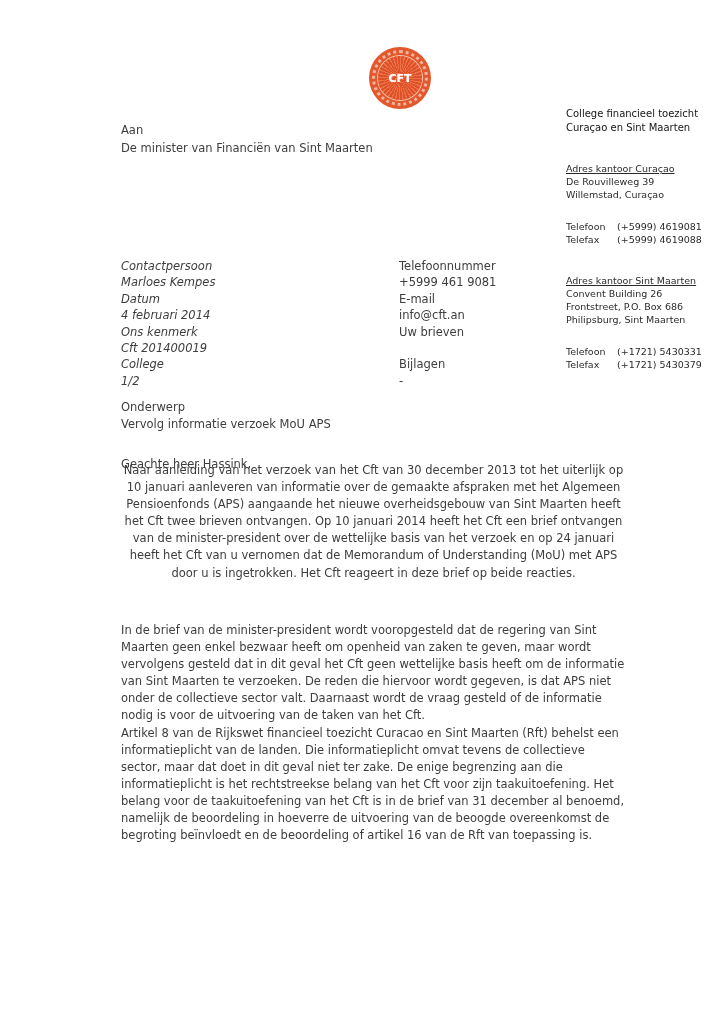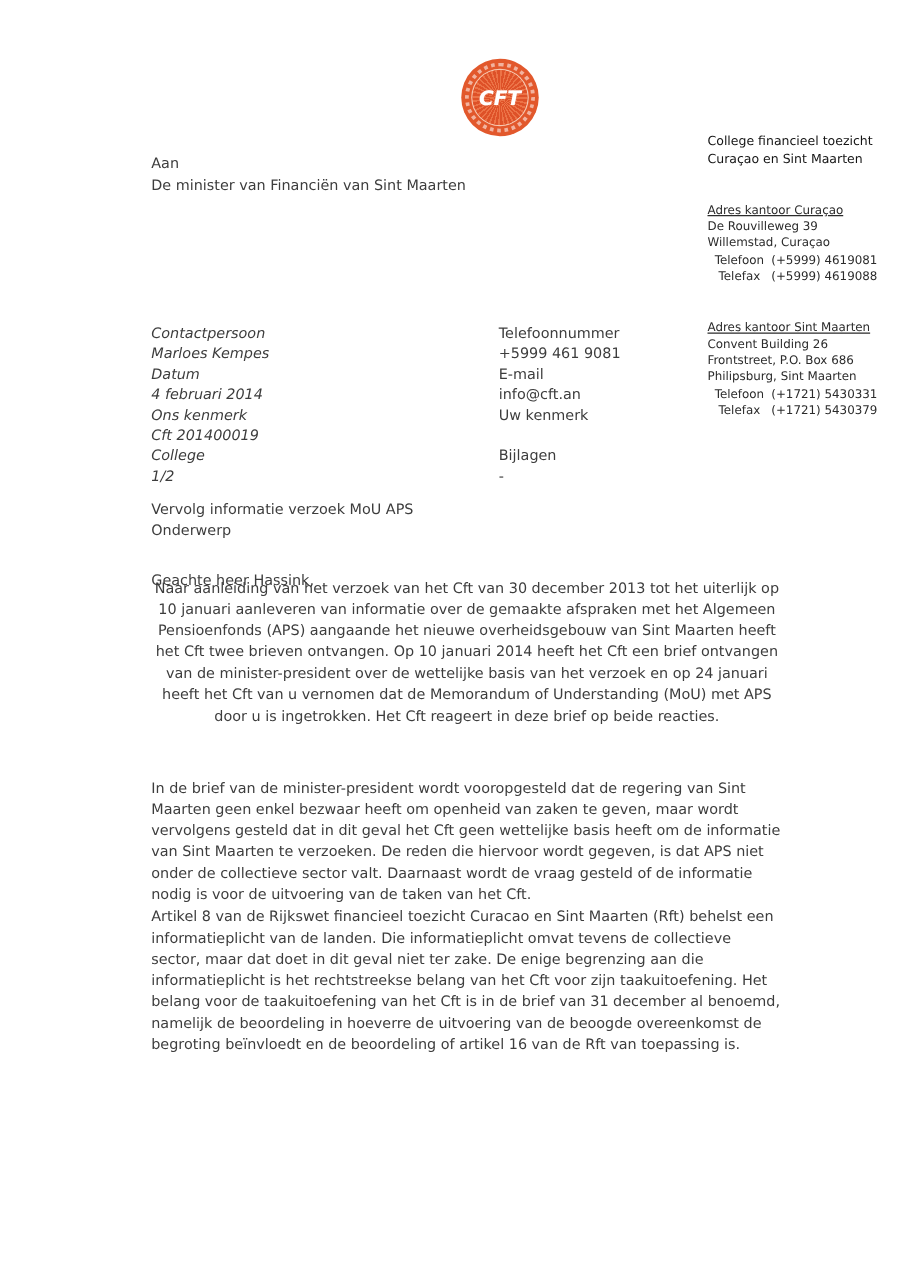--- a/index.html
+++ b/index.html
@@ -31,39 +31,38 @@
   .logo-inner {
     position: absolute; inset: 9px;
     border-radius: 50%;
     background: repeating-conic-gradient(#ec7347 0deg 4deg, #de5128 4deg 10deg);
     box-shadow: 0 0 0 1px #f6c7b0;
     display: flex; align-items: center; justify-content: center;
   }
   .logo-text {
     color: #ffffff;
     font-weight: 700;
-    font-style: italic;
-    font-size: 16px;
+    font-size: 11px;
     letter-spacing: 0px;
     text-shadow: 0 0 1px rgba(255,255,255,0.65);
   }
 
   
   .org-info {
     position: absolute;
     left: 566px; top: 107px;
     width: 155px;
     font-size: 9.5px;
     line-height: 13px;
     color: #2b2b2b;
   }
   .org-name { font-weight: 400; font-size: 10px; line-height: 13.5px; color: #141414; }
   .office { margin-top: 9px; }
   .office-heading { text-decoration: underline; margin-top: 28px; }
-  .phone-rows { margin-top: 1px; text-align: center; }
+  .phone-rows { margin-top: 19px; }
   .prow { display: flex; }
   .plabel { width: 51px; flex: 0 0 51px; }
   .contact-block { margin-top: 11px; }
   .clabel { display: inline-block; width: 47px; }
   .weblink { color: #2525c4; text-decoration: underline; cursor: pointer; }
 
   
   .recipient {
     position: absolute;
     left: 121px; top: 122px;
@@ -179,30 +178,30 @@
       <div class="meta-row">Ons kenmerk</div>
       <div class="meta-row">Cft 201400019</div>
       <div class="meta-row">College</div>
       <div class="meta-row">1/2</div>
     </div>
     <div class="meta-col right">
       <div class="meta-row">Telefoonnummer</div>
       <div class="meta-row">+5999 461 9081</div>
       <div class="meta-row">E-mail</div>
       <div class="meta-row">info@cft.an</div>
-      <div class="meta-row">Uw kenmerk</div>
+      <div class="meta-row">Uw brieven</div>
       <div class="meta-row"></div>
       <div class="meta-row">Bijlagen</div>
       <div class="meta-row">-</div>
     </div>
   </div>
 
   <div class="subject">
+    <div>Onderwerp</div>
     <div>Vervolg informatie verzoek MoU APS</div>
-    <div>Onderwerp</div>
   </div>
 
   <div class="salutation">Geachte heer Hassink,</div>
 
   <div class="para1">Naar aanleiding van het verzoek van het Cft van 30 december 2013 tot het uiterlijk op 10 januari aanleveren van informatie over de gemaakte afspraken met het Algemeen Pensioenfonds (APS) aangaande het nieuwe overheidsgebouw van Sint Maarten heeft het Cft twee brieven ontvangen. Op 10 januari 2014 heeft het Cft een brief ontvangen van de minister-president over de wettelijke basis van het verzoek en op 24 januari heeft het Cft van u vernomen dat de Memorandum of Understanding (MoU) met APS door u is ingetrokken. Het Cft reageert in deze brief op beide reacties.</div>
 
   <div class="para-group">
     <p>In de brief van de minister-president wordt vooropgesteld dat de regering van Sint Maarten geen enkel bezwaar heeft om openheid van zaken te geven, maar wordt vervolgens gesteld dat in dit geval het Cft geen wettelijke basis heeft om de informatie van Sint Maarten te verzoeken. De reden die hiervoor wordt gegeven, is dat APS niet onder de collectieve sector valt. Daarnaast wordt de vraag gesteld of de informatie nodig is voor de uitvoering van de taken van het Cft.</p>
     <p>Artikel 8 van de Rijkswet financieel toezicht Curacao en Sint Maarten (Rft) behelst een informatieplicht van de landen. Die informatieplicht omvat tevens de collectieve sector, maar dat doet in dit geval niet ter zake. De enige begrenzing aan die informatieplicht is het rechtstreekse belang van het Cft voor zijn taakuitoefening. Het belang voor de taakuitoefening van het Cft is in de brief van 31 december al benoemd, namelijk de beoordeling in hoeverre de uitvoering van de beoogde overeenkomst de begroting beïnvloedt en de beoordeling of artikel 16 van de Rft van toepassing is.</p>
   </div>

